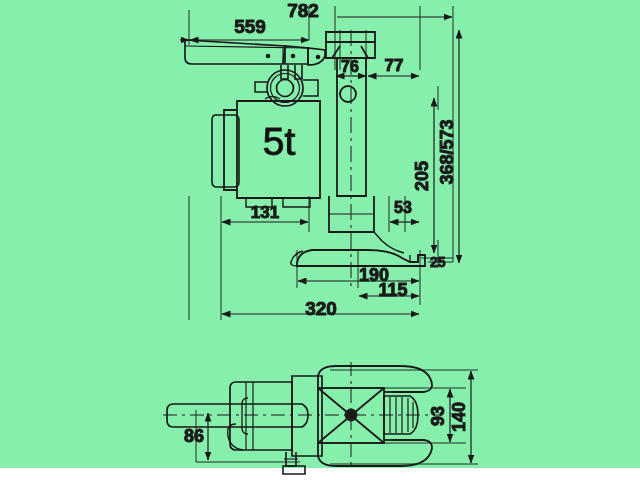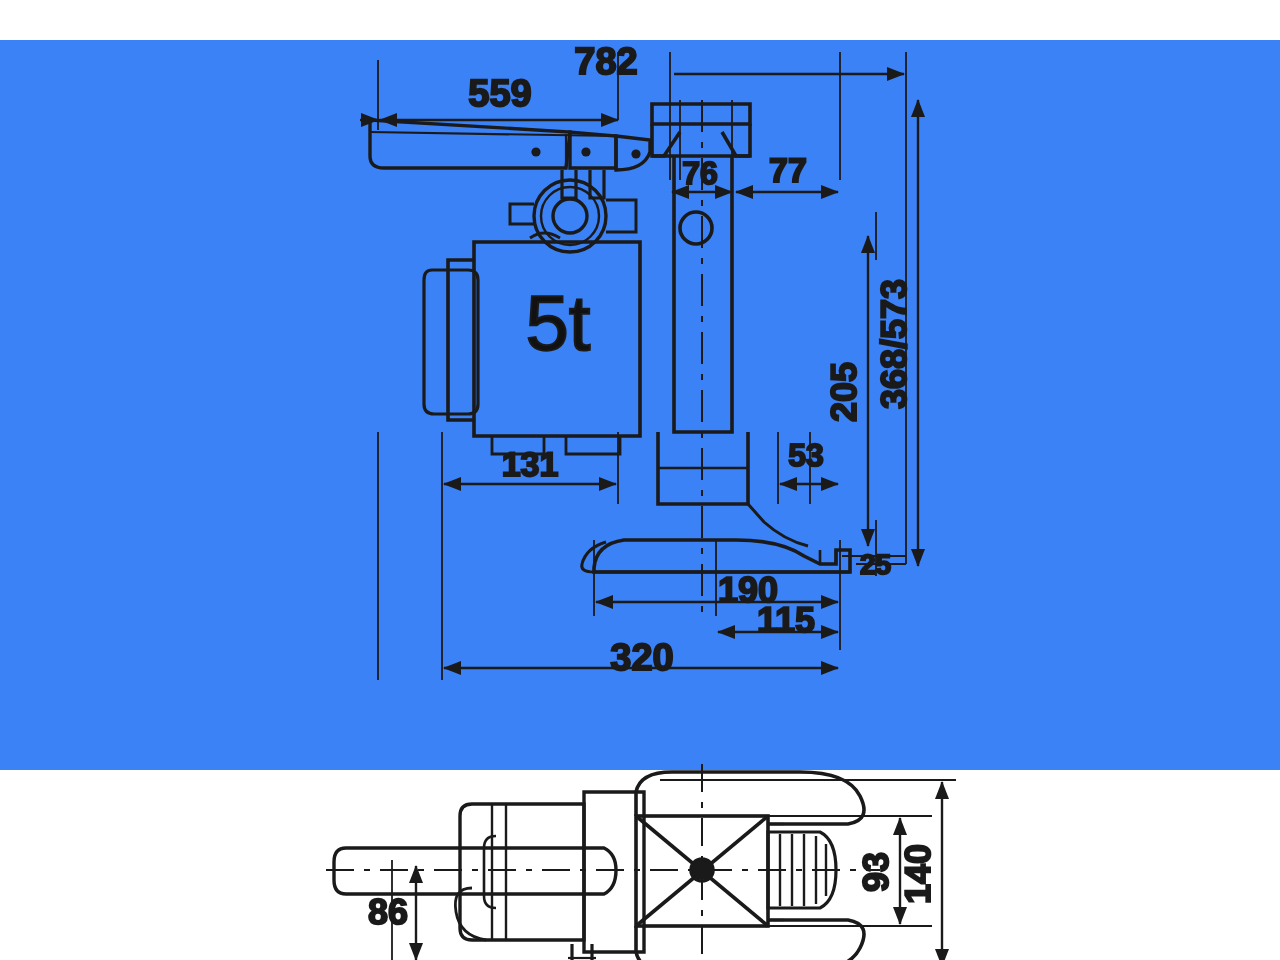--- a/index.html
+++ b/index.html
@@ -2,21 +2,21 @@
 <html><head>
 <meta charset="utf-8">
 <title>Technical Drawing</title>
 <style>
   html,body{margin:0;padding:0;background:#ffffff;}
   body{
     width:640px;height:480px;overflow:hidden;
     font-family:"Liberation Sans", sans-serif;
     color:#1a1a1a;
   }
-  #sheet{position:relative;width:640px;height:365px;background:#3b82f6;margin-top:20px;}
+  #sheet{position:relative;width:640px;height:468px;background:#86efac;}
   svg{display:block;}
   .dimtext{
     font-family:"Liberation Sans", sans-serif;
     font-weight:700;
     fill:#1a1a1a;
   }
   .load-label{
     font-family:"Liberation Sans", sans-serif;
     font-weight:400;
     fill:#111;

